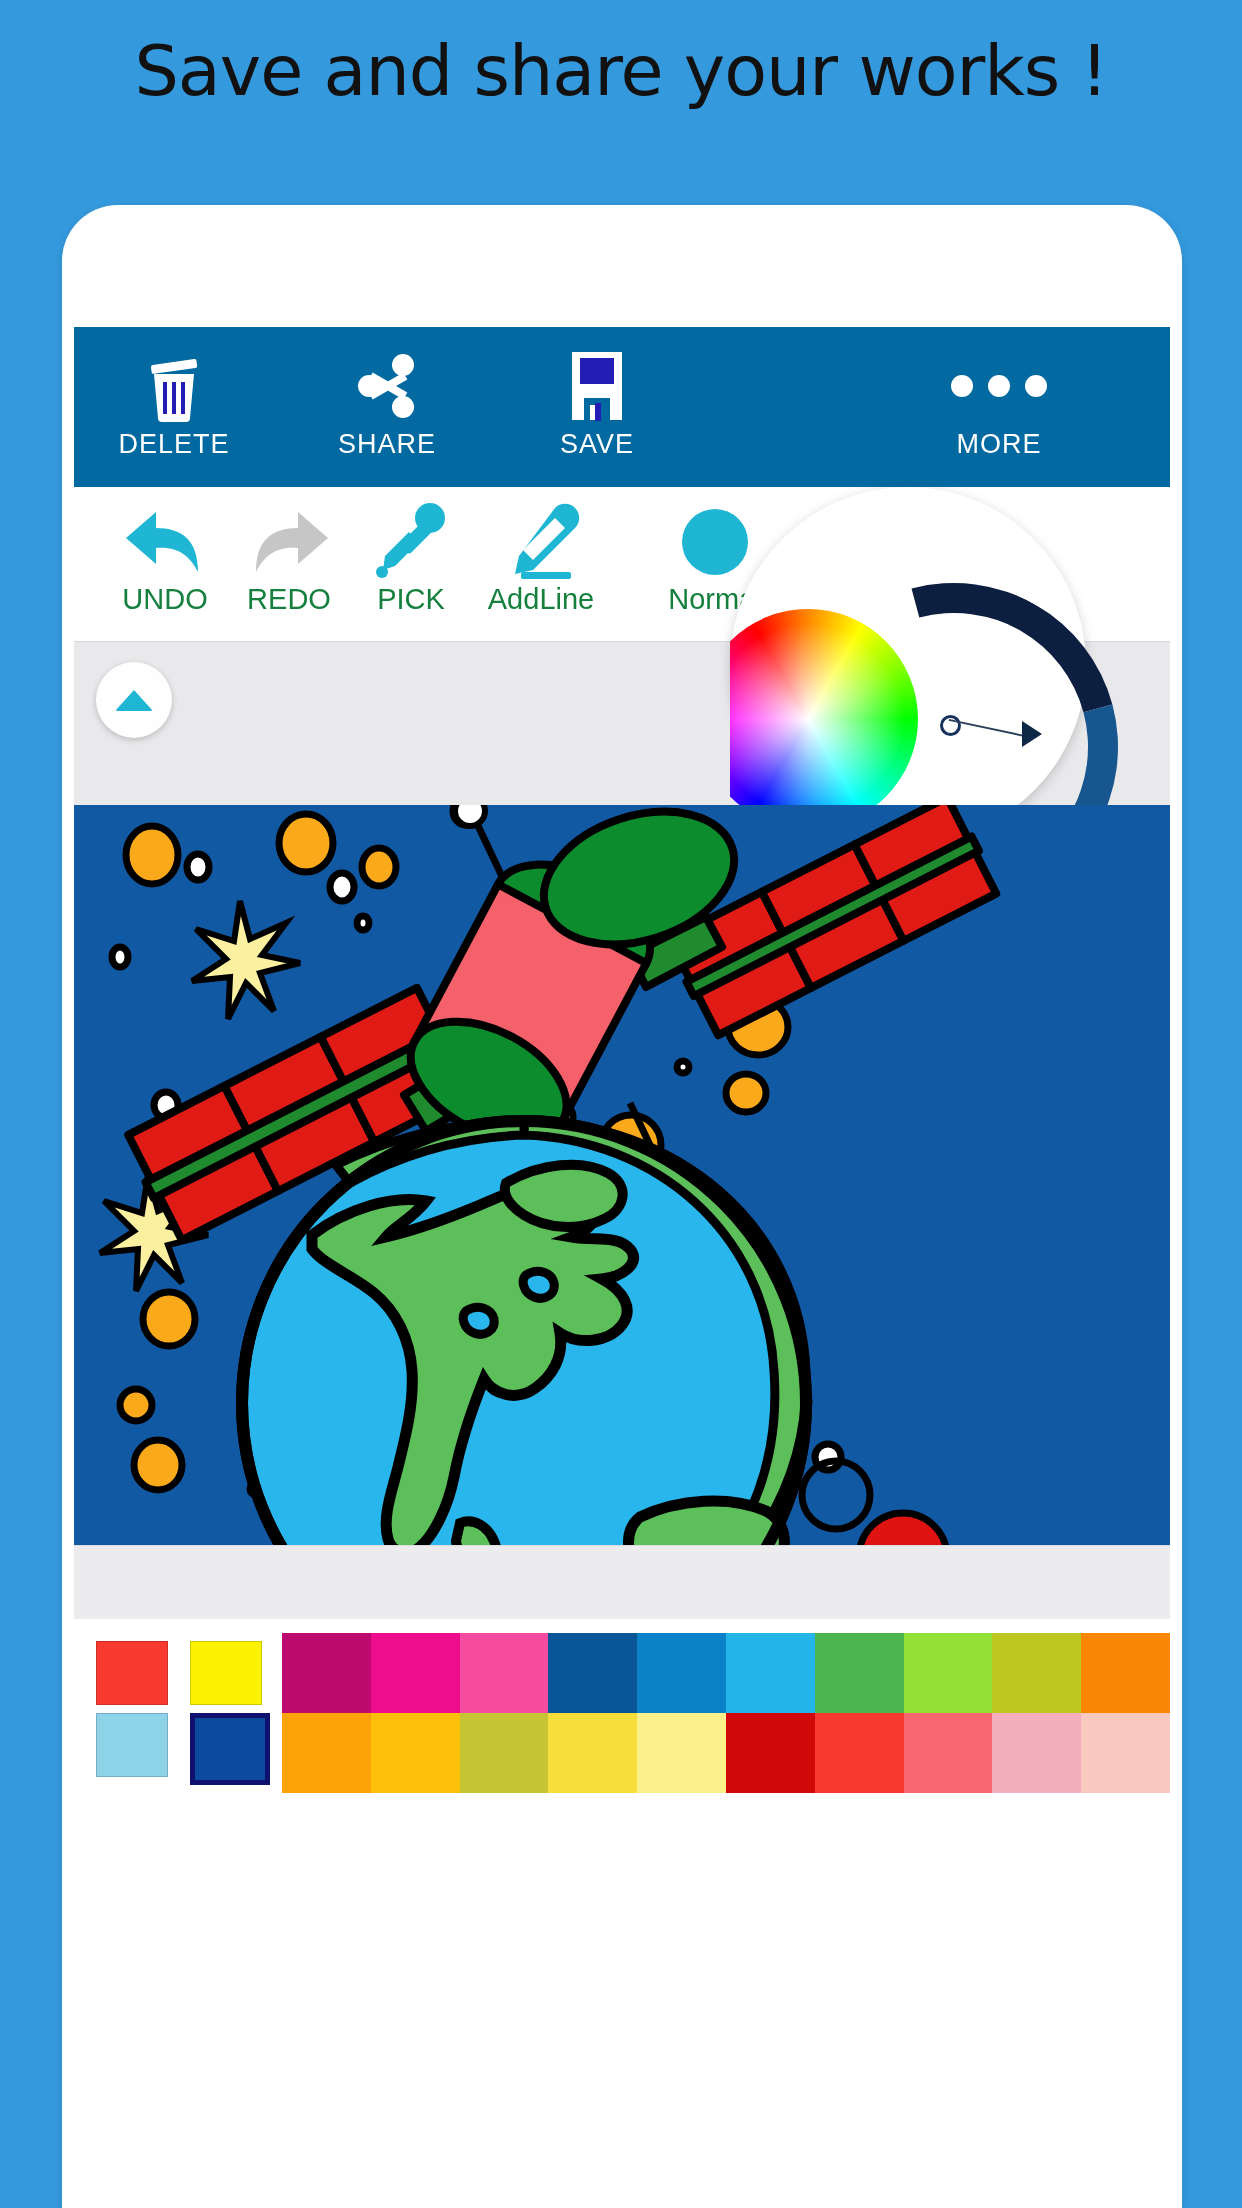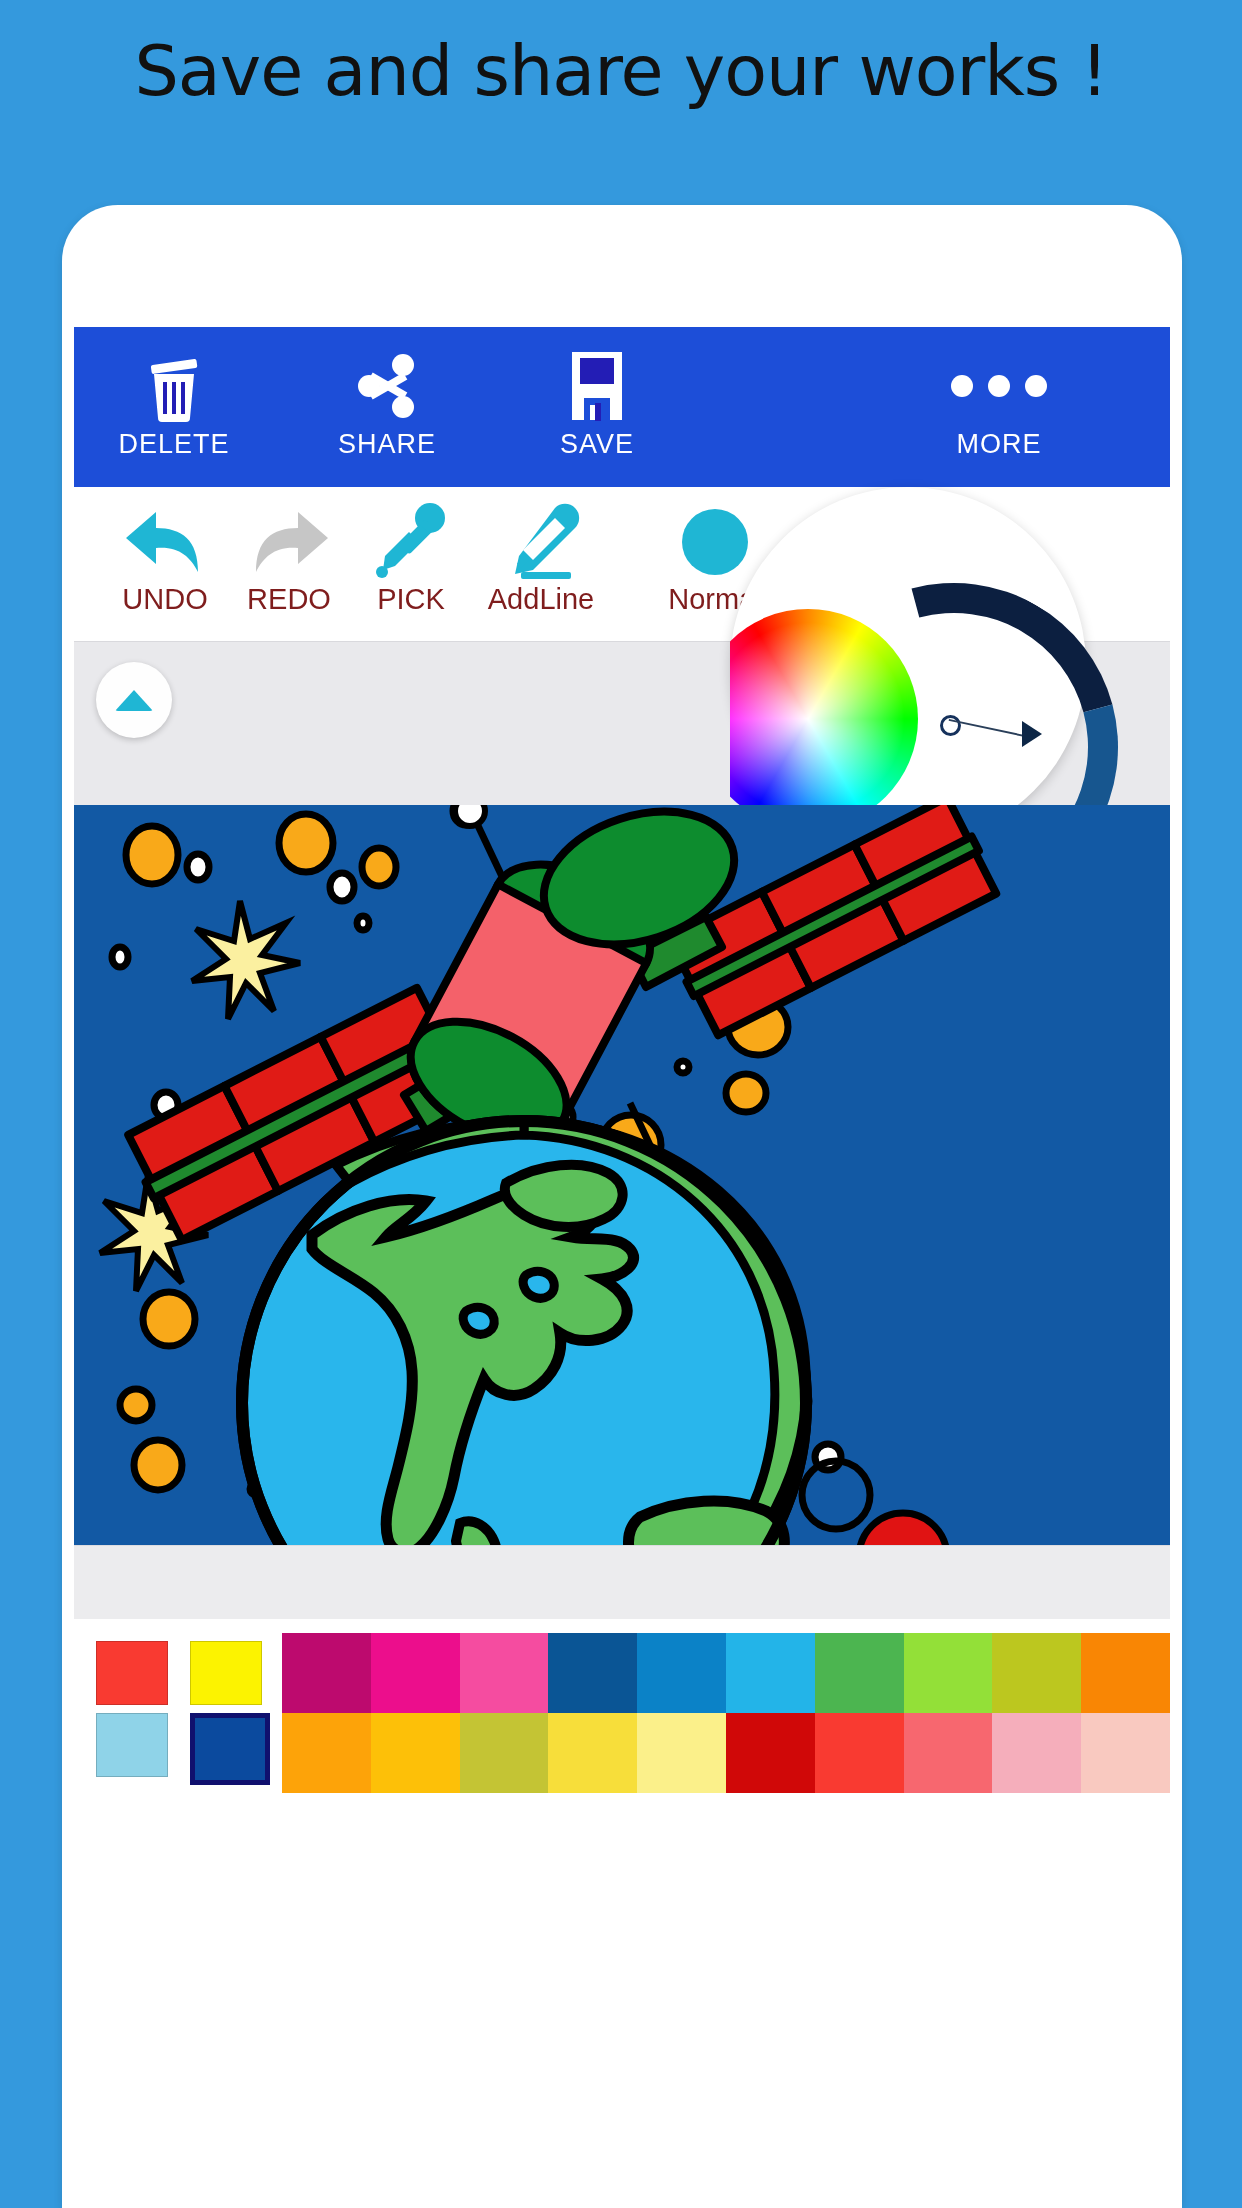--- a/index.html
+++ b/index.html
@@ -30,21 +30,21 @@
     overflow:hidden;
     box-shadow:0 3px 10px rgba(0,0,0,.12);
   }
   .screen{
     position:absolute;left:0;top:0;width:1120px;height:2003px;
   }
   
   .actionbar{
     position:absolute;left:12px;top:122px;
     width:1096px;height:160px;
-    background:#1d4ed8;
+    background:#0369a1;
     display:flex;
     align-items:flex-start;
   }
   .act{
     position:absolute;
     top:20px;
     width:190px;
     text-align:center;
     color:#fff;
     cursor:pointer;
@@ -63,21 +63,21 @@
   
   .toolrow{
     position:absolute;left:12px;top:282px;width:1096px;height:152px;
     background:#fff;
   }
   .tool{
     position:absolute;top:12px;width:150px;text-align:center;cursor:pointer;
   }
   .tool .glyph{height:86px;display:flex;align-items:center;justify-content:center;}
   .tool .lbl{
-    font-size:29px;color:#7f1d1d;margin-top:-2px;
+    font-size:29px;color:#15803d;margin-top:-2px;
     font-family:"Liberation Sans", sans-serif;
   }
   #tool-undo{left:16px;}
   #tool-redo{left:140px;}
   #tool-pick{left:262px;}
   #tool-addline{left:372px;width:190px;}
   #tool-normal{left:556px;width:170px;}
   .normdot{width:66px;height:66px;border-radius:50%;background:#1fb6d4;}
   
   .greystrip{

